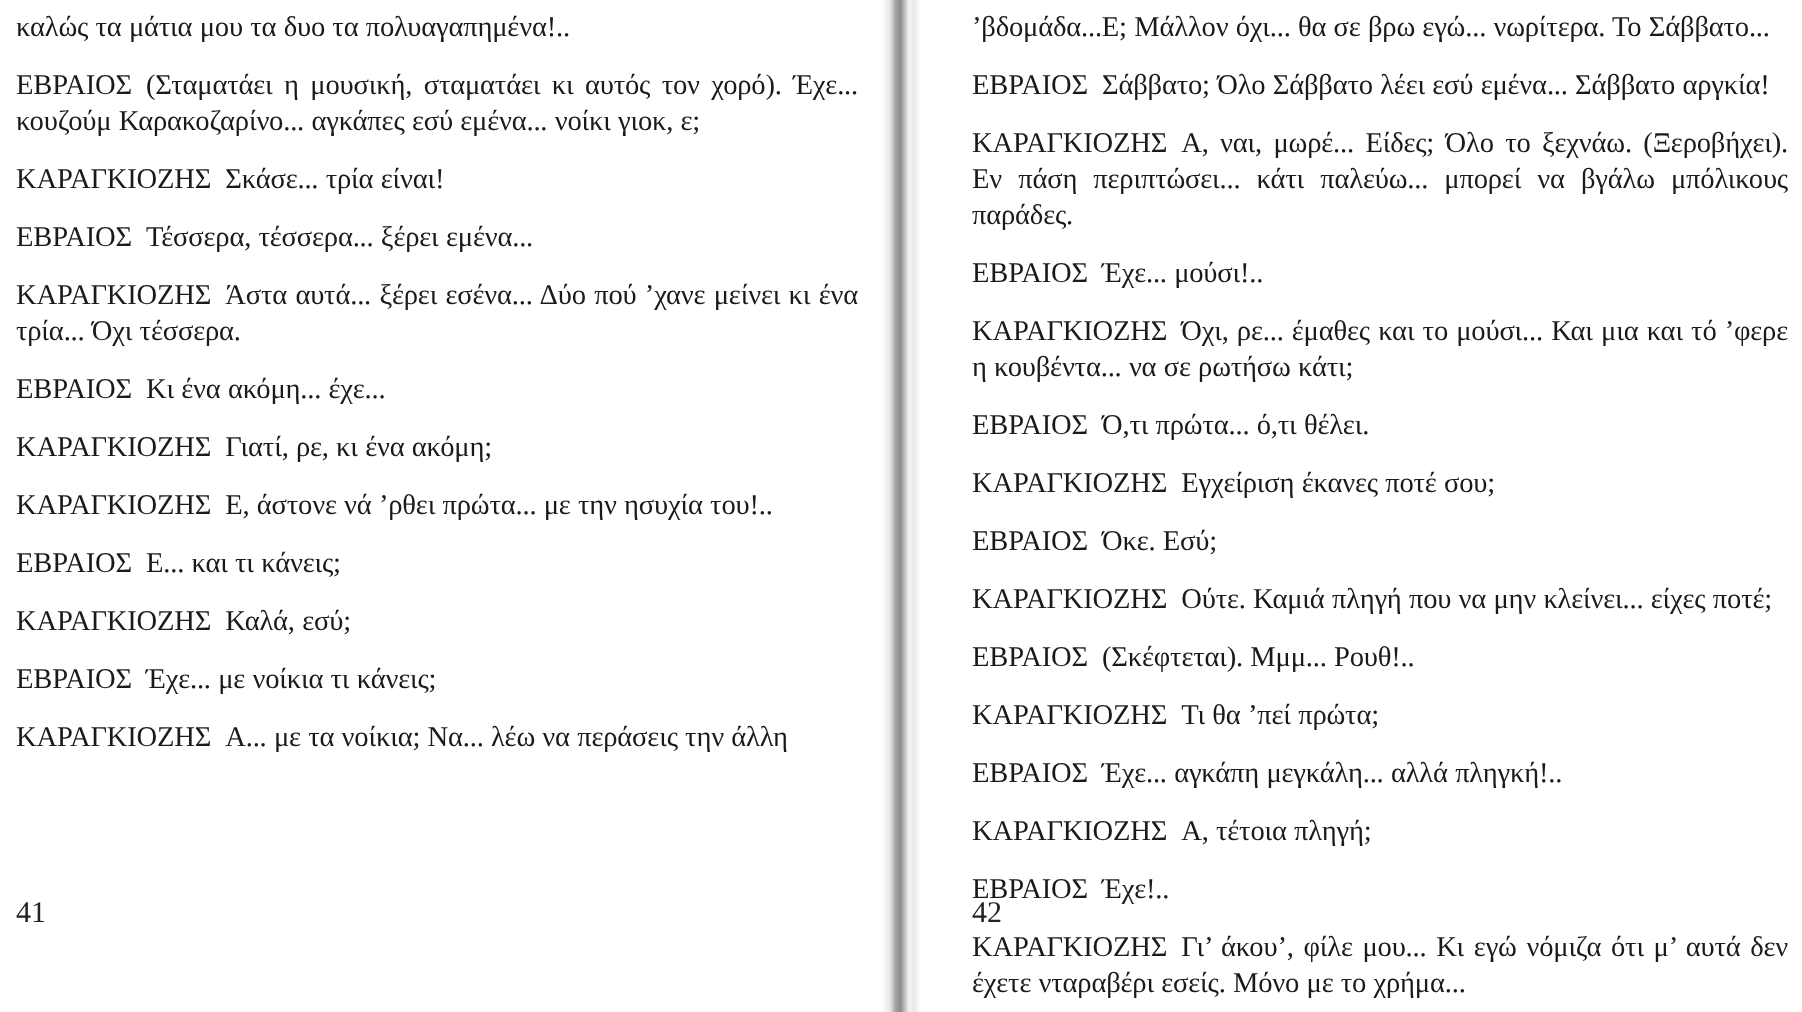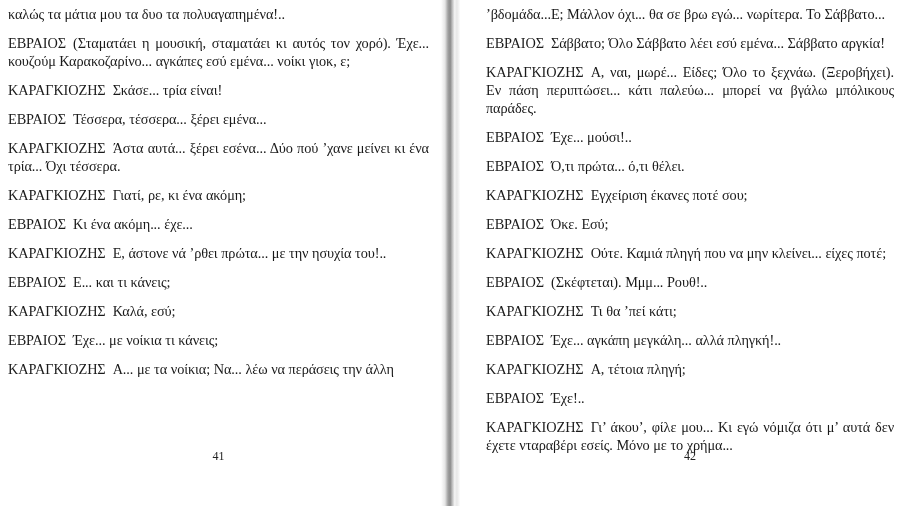--- a/index.html
+++ b/index.html
@@ -31,22 +31,21 @@
     line-height: 18px;
     text-align: justify;
     letter-spacing: -0.1px;
     word-spacing: 0.2px;
   }
   .page-number {
     position: absolute;
     top: 444px;
     left: 0;
     width: 100%;
-    text-align: center;
-    font-size: 12px;
+    font-size: 15px;
     color: #222222;
   }
   .spine {
     position: absolute;
     left: 441px;
     top: 0;
     width: 22px;
     height: 506px;
     background: linear-gradient(to right,
       #ffffff 0%,
@@ -64,45 +63,46 @@
 
 <div class="spread">
 
   <div class="page page-left">
     <div class="page-text">
         <p class="para">καλώς τα μάτια μου τα δυο τα πολυαγαπημένα!..</p>
         <p class="para">ΕΒΡΑΙΟΣ (Σταματάει η μουσική, σταματάει κι αυτός τον χορό). Έχε... κουζούμ Καρακοζαρίνο... αγκάπες εσύ εμένα... νοίκι γιοκ, ε;</p>
         <p class="para">ΚΑΡΑΓΚΙΟΖΗΣ Σκάσε... τρία είναι!</p>
         <p class="para">ΕΒΡΑΙΟΣ Τέσσερα, τέσσερα... ξέρει εμένα...</p>
         <p class="para">ΚΑΡΑΓΚΙΟΖΗΣ Άστα αυτά... ξέρει εσένα... Δύο πού ’χανε μείνει κι ένα τρία... Όχι τέσσερα.</p>
+        <p class="para">ΕΒΡΑΙΟΣ Κι ένα ακόμη... έχε...</p>
         <p class="para">ΚΑΡΑΓΚΙΟΖΗΣ Γιατί, ρε, κι ένα ακόμη;</p>
-        <p class="para">ΕΒΡΑΙΟΣ Κι ένα ακόμη... έχε...</p>
         <p class="para">ΚΑΡΑΓΚΙΟΖΗΣ Ε, άστονε νά ’ρθει πρώτα... με την ησυχία του!..</p>
         <p class="para">ΕΒΡΑΙΟΣ Ε... και τι κάνεις;</p>
         <p class="para">ΚΑΡΑΓΚΙΟΖΗΣ Καλά, εσύ;</p>
         <p class="para">ΕΒΡΑΙΟΣ Έχε... με νοίκια τι κάνεις;</p>
         <p class="para">ΚΑΡΑΓΚΙΟΖΗΣ Α... με τα νοίκια; Να... λέω να περάσεις την άλλη</p>
       </div>
     <div class="page-number">41</div>
   </div>
 
   <div class="spine"></div>
 
   <div class="page page-right">
     <div class="page-text">
         <p class="para">’βδομάδα...Ε; Μάλλον όχι... θα σε βρω εγώ... νωρίτερα. Το Σάββατο...</p>
         <p class="para">ΕΒΡΑΙΟΣ Σάββατο; Όλο Σάββατο λέει εσύ εμένα... Σάββατο αργκία!</p>
         <p class="para">ΚΑΡΑΓΚΙΟΖΗΣ Α, ναι, μωρέ... Είδες; Όλο το ξεχνάω. (Ξεροβήχει). Εν πάση περιπτώσει... κάτι παλεύω... μπορεί να βγάλω μπόλικους παράδες.</p>
         <p class="para">ΕΒΡΑΙΟΣ Έχε... μούσι!..</p>
+        <p class="para">ΚΑΡΑΓΚΙΟΖΗΣ Όχι, ρε... έμαθες και το μούσι... Και μια και τό ’φερε η κουβέντα... να σε ρωτήσω κάτι;</p>
         <p class="para">ΕΒΡΑΙΟΣ Ό,τι πρώτα... ό,τι θέλει.</p>
         <p class="para">ΚΑΡΑΓΚΙΟΖΗΣ Εγχείριση έκανες ποτέ σου;</p>
         <p class="para">ΕΒΡΑΙΟΣ Όκε. Εσύ;</p>
         <p class="para">ΚΑΡΑΓΚΙΟΖΗΣ Ούτε. Καμιά πληγή που να μην κλείνει... είχες ποτέ;</p>
         <p class="para">ΕΒΡΑΙΟΣ (Σκέφτεται). Μμμ... Ρουθ!..</p>
-        <p class="para">ΚΑΡΑΓΚΙΟΖΗΣ Τι θα ’πεί κάτι;</p>
+        <p class="para">ΚΑΡΑΓΚΙΟΖΗΣ Τι θα ’πεί πρώτα;</p>
         <p class="para">ΕΒΡΑΙΟΣ Έχε... αγκάπη μεγκάλη... αλλά πληγκή!..</p>
         <p class="para">ΚΑΡΑΓΚΙΟΖΗΣ Α, τέτοια πληγή;</p>
         <p class="para">ΕΒΡΑΙΟΣ Έχε!..</p>
         <p class="para">ΚΑΡΑΓΚΙΟΖΗΣ Γι’ άκου’, φίλε μου... Κι εγώ νόμιζα ότι μ’ αυτά δεν έχετε νταραβέρι εσείς. Μόνο με το χρήμα...</p>
       </div>
     <div class="page-number">42</div>
   </div>
 
 </div>
 

